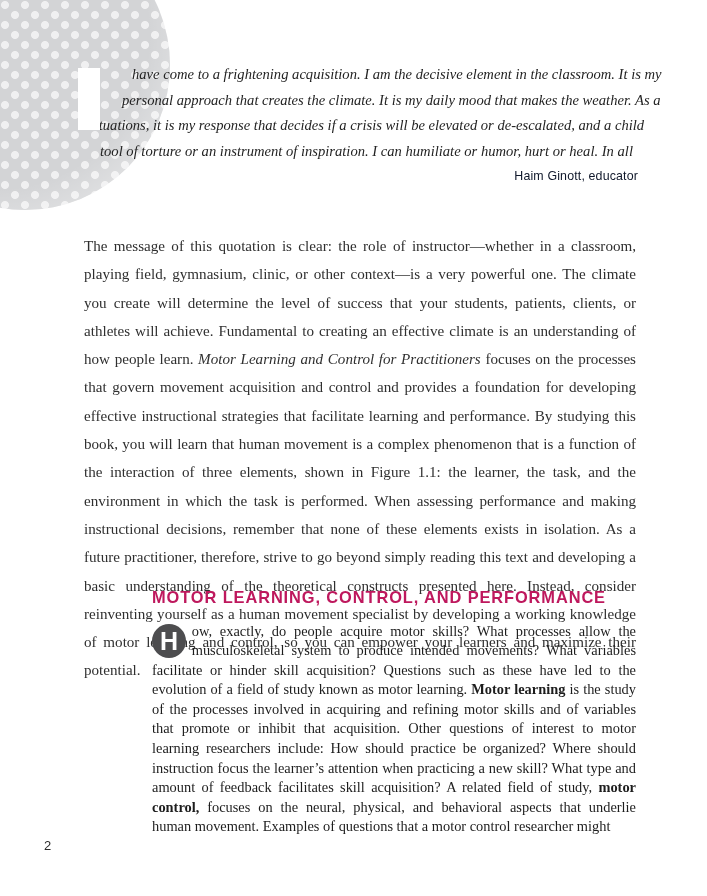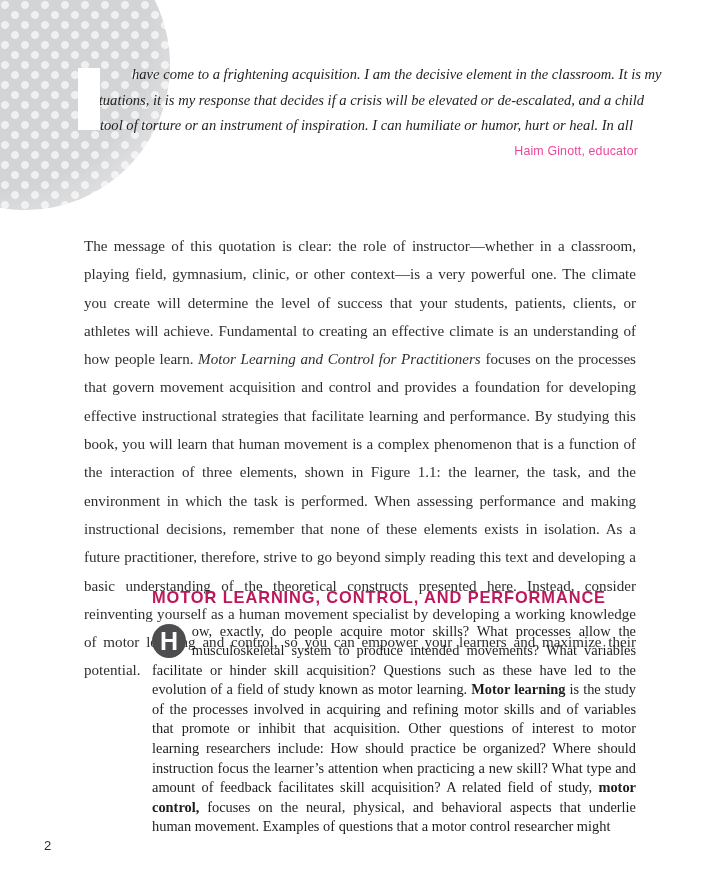--- a/index.html
+++ b/index.html
@@ -76,21 +76,21 @@
   .ql4 { margin-left: 22px; }
   .ql5 { margin-left: 11px; }
   .ql6 { margin-left: 0px; }
 
   .quote-attrib {
     margin-top: 5px;
     text-align: right;
     font-family: "Liberation Sans", sans-serif;
     font-style: normal;
     font-size: 12.4px;
-    color: #ec4899;
+    color: #0f172a;
     letter-spacing: 0.15px;
   }
 
   
   .body-para {
     position: absolute;
     left: 84px;
     top: 232px;
     width: 552px;
     font-family: "Liberation Serif", serif;
@@ -155,20 +155,21 @@
   }
 </style>
 </head>
 <body>
 
 <div class="deco-circle"></div>
 
 <div class="quote-block">
   <div class="dropcap-i"></div>
   <div class="quote-line ql1">have come to a frightening acquisition. I am the decisive element in the classroom. It is my</div>
+  <div class="quote-line ql2">personal approach that creates the climate. It is my daily mood that makes the weather. As a</div>
   <div class="quote-line ql5">situations, it is my response that decides if a crisis will be elevated or de-escalated, and a child</div>
   <div class="quote-line ql4">tool of torture or an instrument of inspiration. I can humiliate or humor, hurt or heal. In all</div>
   <div class="quote-attrib">Haim Ginott, educator</div>
 </div>
 
 <div class="body-para"><span>The message of this quotation is clear: the role of instructor—whether in a classroom, playing field, gymnasium, clinic, or other context—is a very powerful one. The climate you create will determine the level of success that your students, patients, clients, or athletes will achieve. Fundamental to creating an effective climate is an understanding of how people learn. </span><span class="title-italic">Motor Learning and Control for Practitioners</span><span> focuses on the processes that govern movement acquisition and control and provides a foundation for developing effective instructional strategies that facilitate learning and performance. By studying this book, you will learn that human movement is a complex phenomenon that is a function of the interaction of three elements, shown in Figure 1.1: the learner, the task, and the environment in which the task is performed. When assessing performance and making instructional decisions, remember that none of these elements exists in isolation. As a future practitioner, therefore, strive to go beyond simply reading this text and developing a basic understanding of the theoretical constructs presented here. Instead, consider reinventing yourself as a human movement specialist by developing a working knowledge of motor learning and control, so you can empower your learners and maximize their potential.</span></div>
 
 <div class="section">
   <h2 class="section-heading">MOTOR LEARNING, CONTROL, AND PERFORMANCE</h2>
   <div class="section-body"><span class="dropcap-h">H</span><span>ow, exactly, do people acquire motor skills? What processes allow the musculoskeletal system to produce intended movements? What variables facilitate or hinder skill acquisition? Questions such as these have led to the evolution of a field of study known as motor learning. </span><b>Motor learning</b><span> is the study of the processes involved in acquiring and refining motor skills and of variables that promote or inhibit that acquisition. Other questions of interest to motor learning researchers include: How should practice be organized? Where should instruction focus the learner’s attention when practicing a new skill? What type and amount of feedback facilitates skill acquisition? A related field of study, </span><b>motor control,</b><span> focuses on the neural, physical, and behavioral aspects that underlie human movement. Examples of questions that a motor control researcher might</span></div>

